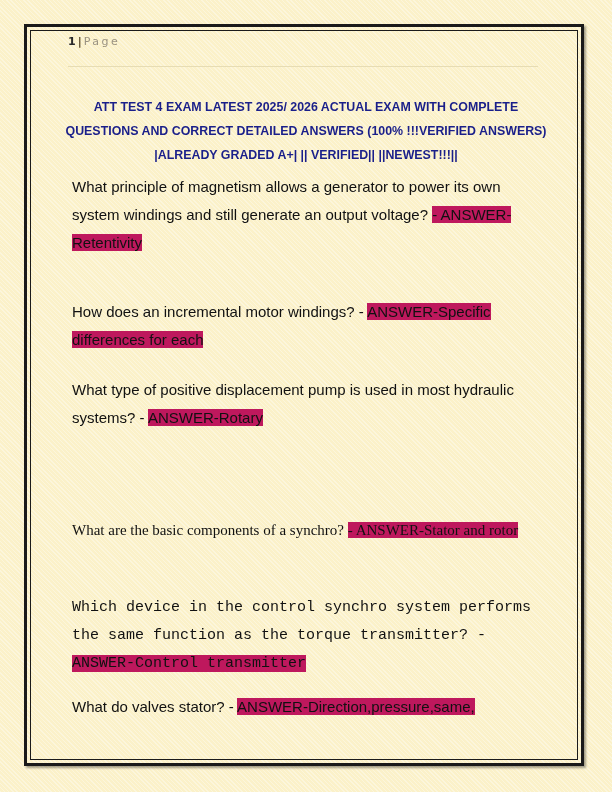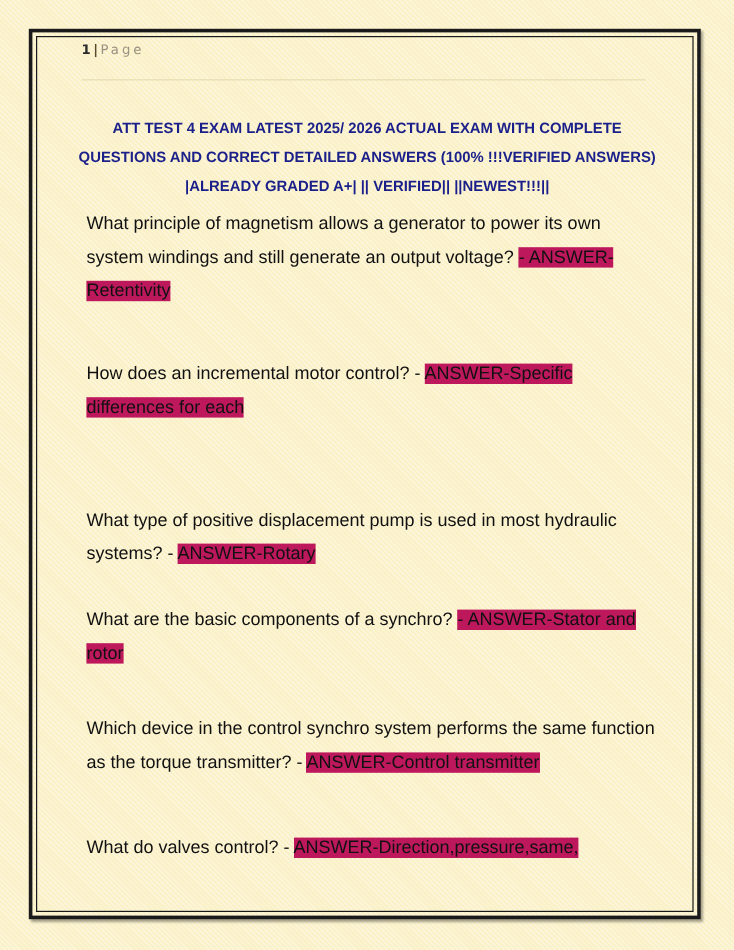--- a/index.html
+++ b/index.html
@@ -48,30 +48,30 @@
   <span class="num">1</span><span class="sep">|</span><span class="pg">Page</span>
 </div>
 
 <div class="title">ATT TEST 4 EXAM LATEST 2025/ 2026 ACTUAL EXAM WITH COMPLETE QUESTIONS AND CORRECT DETAILED ANSWERS (100% !!!VERIFIED ANSWERS) |ALREADY GRADED A+| || VERIFIED|| ||NEWEST!!!||</div>
 
 <div class="qa" style="top:173px;">
   <span>What principle of magnetism allows a generator to power its own system windings and still generate an output voltage?</span><span> </span><span class="hl">- ANSWER-Retentivity</span>
 </div>
 
 <div class="qa" style="top:298px;">
-  <span>How does an incremental motor control?</span><span> - </span><span class="hl">ANSWER-Specific differences for each</span>
+  <span>How does an incremental motor windings?</span><span> - </span><span class="hl">ANSWER-Specific differences for each</span>
 </div>
 
-<div class="qa" style="top:420px;">
+<div class="qa" style="top:376px;">
   <span>What type of positive displacement pump is used in most hydraulic systems?</span><span> - </span><span class="hl">ANSWER-Rotary</span>
 </div>
 
-<div class="qa" style="top:503px;">
+<div class="qa" style="top:516px;font-family:Liberation Serif, serif;">
   <span>What are the basic components of a synchro?</span><span> </span><span class="hl">- ANSWER-Stator and rotor</span>
 </div>
 
-<div class="qa" style="top:594px;">
+<div class="qa" style="top:594px;font-family:Liberation Mono, monospace;">
   <span>Which device in the control synchro system performs the same function as the torque transmitter?</span><span> - </span><span class="hl">ANSWER-Control transmitter</span>
 </div>
 
 <div class="qa" style="top:693px;">
-  <span>What do valves control?</span><span> - </span><span class="hl">ANSWER-Direction,pressure,same,</span>
+  <span>What do valves stator?</span><span> - </span><span class="hl">ANSWER-Direction,pressure,same,</span>
 </div>
 
 </body></html>

